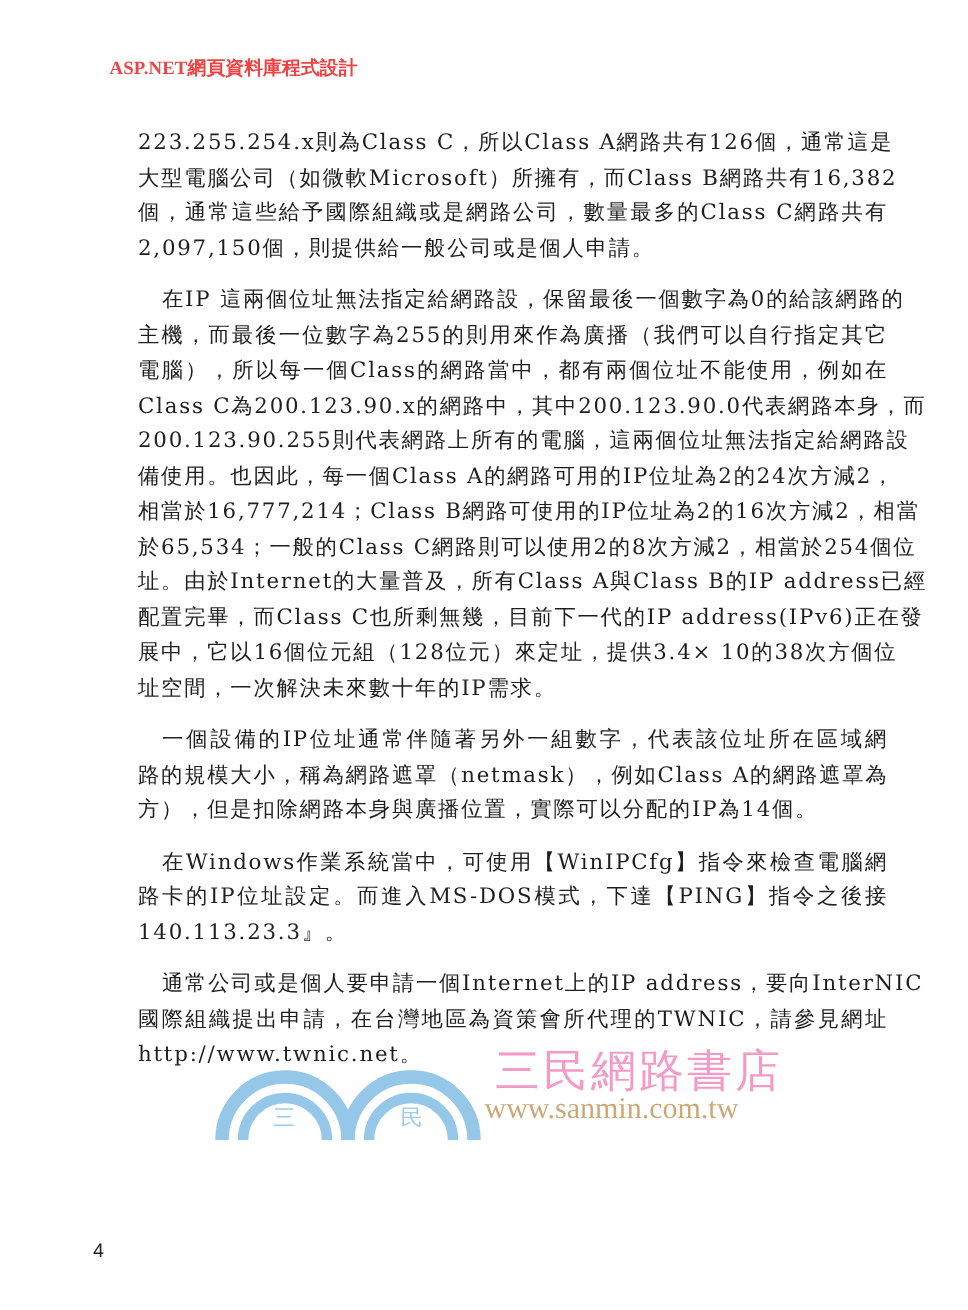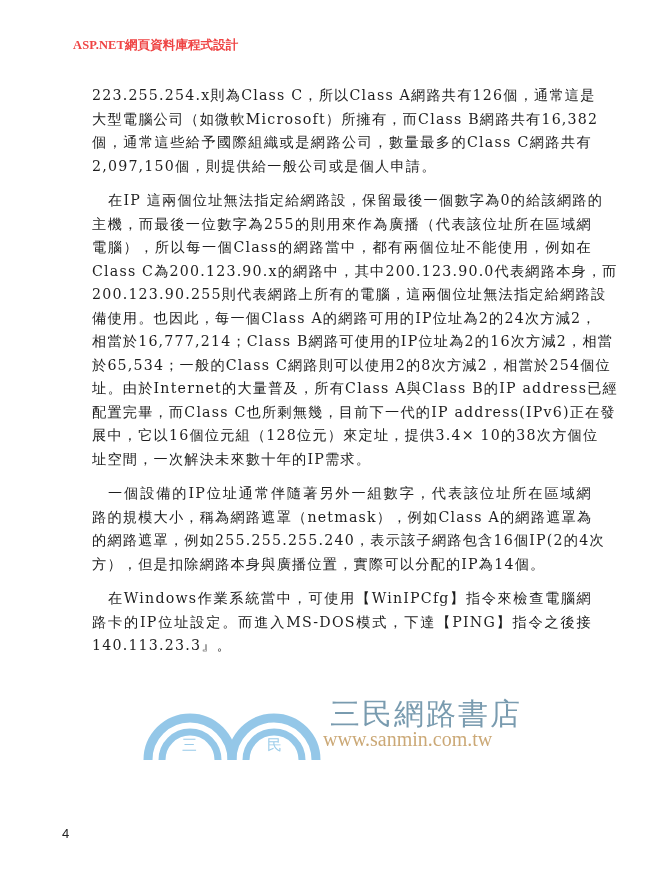--- a/index.html
+++ b/index.html
@@ -78,21 +78,21 @@
       font-size: 15px;
       color: #4aa3d8;
     }
     .wm-store {
       position: absolute;
       left: 190px;
       top: -4px;
       font-family: "DejaVu Serif", serif;
       font-size: 30px;
       letter-spacing: 2px;
-      color: #0c4a6e;
+      color: #ec4899;
     }
     .wm-url {
       position: absolute;
       left: 183px;
       top: 30px;
       font-family: Liberation Serif, serif;
       font-size: 20px;
       color: #a16207;
     }
   </style>
@@ -104,46 +104,50 @@
 <div class="body-text">
   <p class="para">
     <span class="line">223.255.254.x則為Class C，所以Class A網路共有126個，通常這是</span>
     <span class="line">大型電腦公司（如微軟Microsoft）所擁有，而Class B網路共有16,382</span>
     <span class="line">個，通常這些給予國際組織或是網路公司，數量最多的Class C網路共有</span>
     <span class="line last">2,097,150個，則提供給一般公司或是個人申請。</span>
   </p>
 
   <p class="para">
     <span class="line" style="padding-left:16px">在IP 這兩個位址無法指定給網路設，保留最後一個數字為0的給該網路的</span>
-    <span class="line">主機，而最後一位數字為255的則用來作為廣播（代表該位址所在區域網</span>
+    <span class="line">主機，而最後一位數字為255的則用來作為廣播（我們可以自行指定其它</span>
     <span class="line">電腦），所以每一個Class的網路當中，都有兩個位址不能使用，例如在</span>
     <span class="line">Class C為200.123.90.x的網路中，其中200.123.90.0代表網路本身，而</span>
     <span class="line">200.123.90.255則代表網路上所有的電腦，這兩個位址無法指定給網路設</span>
     <span class="line">備使用。也因此，每一個Class A的網路可用的IP位址為2的24次方減2，</span>
     <span class="line">相當於16,777,214；Class B網路可使用的IP位址為2的16次方減2，相當</span>
     <span class="line">於65,534；一般的Class C網路則可以使用2的8次方減2，相當於254個位</span>
     <span class="line">址。由於Internet的大量普及，所有Class A與Class B的IP address已經</span>
     <span class="line">配置完畢，而Class C也所剩無幾，目前下一代的IP address(IPv6)正在發</span>
     <span class="line">展中，它以16個位元組（128位元）來定址，提供3.4× 10的38次方個位</span>
     <span class="line last">址空間，一次解決未來數十年的IP需求。</span>
   </p>
 
   <p class="para">
     <span class="line" style="padding-left:16px">一個設備的IP位址通常伴隨著另外一組數字，代表該位址所在區域網</span>
     <span class="line">路的規模大小，稱為網路遮罩（netmask），例如Class A的網路遮罩為</span>
-    <span class="line">的網路遮罩，例如255.255.255.240，表示該子網路包含16個IP(2的4次</span>
     <span class="line last">方），但是扣除網路本身與廣播位置，實際可以分配的IP為14個。</span>
   </p>
 
   <p class="para">
     <span class="line" style="padding-left:16px">在Windows作業系統當中，可使用【WinIPCfg】指令來檢查電腦網</span>
     <span class="line">路卡的IP位址設定。而進入MS-DOS模式，下達【PING】指令之後接</span>
     <span class="line last">140.113.23.3』。</span>
   </p>
 
+  <p class="para">
+    <span class="line" style="padding-left:16px">通常公司或是個人要申請一個Internet上的IP address，要向InterNIC</span>
+    <span class="line">國際組織提出申請，在台灣地區為資策會所代理的TWNIC，請參見網址</span>
+    <span class="line last">http://www.twnic.net。</span>
+  </p>
 </div>
 
 <div class="watermark">
   <svg class="wm-logo" width="185" height="62" viewBox="0 0 185 62">
     <g fill="none" stroke="#3d9bd6" stroke-linecap="butt">
       <path d="M8 62 A42 42 0 0 1 92 62" stroke-width="9"></path>
       <path d="M22 62 A28 28 0 0 1 78 62" stroke-width="7"></path>
       <path d="M92 62 A42 42 0 0 1 176 62" stroke-width="9"></path>
       <path d="M106 62 A28 28 0 0 1 162 62" stroke-width="7"></path>
     </g>

